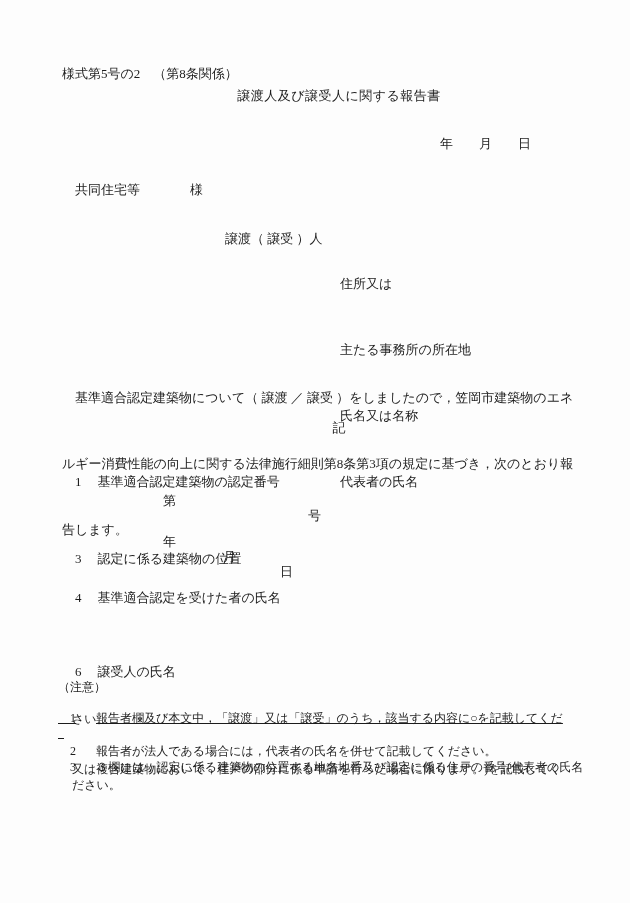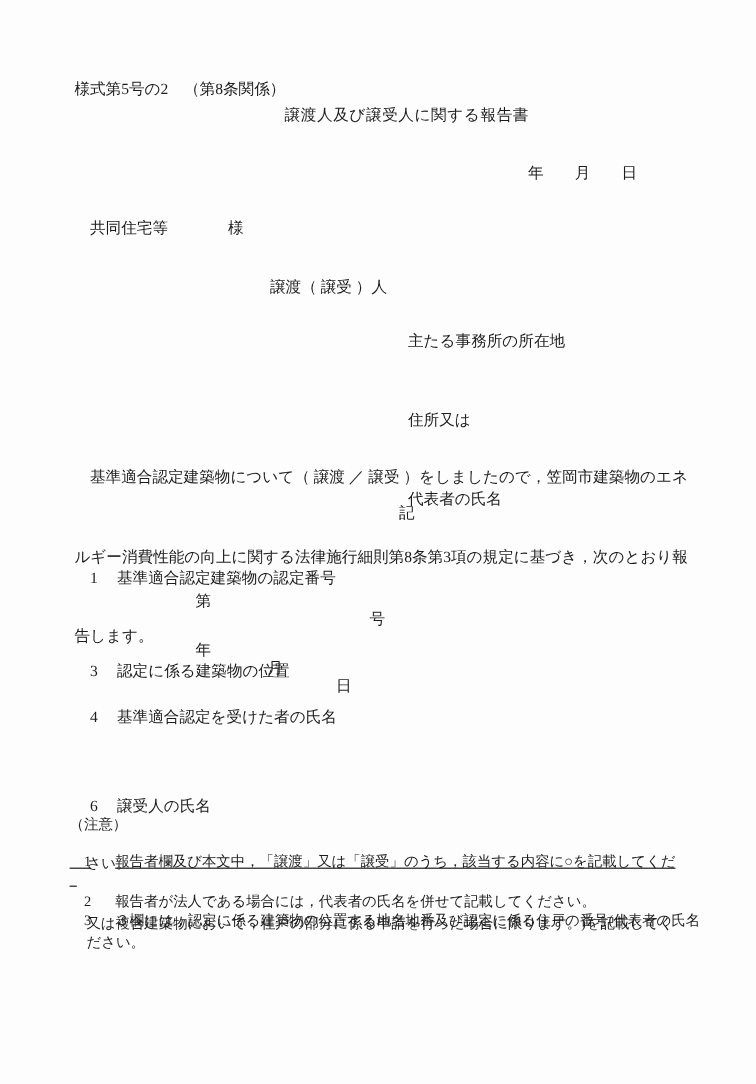--- a/index.html
+++ b/index.html
@@ -69,22 +69,23 @@
 
   <div class="line centered doc-title" style="top:88px;">譲渡人及び譲受人に関する報告書</div>
 
   <div class="line" style="left:440px; top:136px;">年　　月　　日</div>
 
   <div class="line" style="left:75px; top:182px;">共同住宅等</div>
   <div class="line" style="left:190px; top:182px;">様</div>
 
   <div class="reporter-label">譲渡（ 譲受 ）人</div>
   <div class="reporter-fields">
+    <div>住所又は</div>
     <div>主たる事務所の所在地</div>
-    <div>住所又は</div>
+    <div>氏名又は名称</div>
     <div>代表者の氏名</div>
   </div>
 
   <div class="body-par">
     <div>　基準適合認定建築物について（ 譲渡 ／ 譲受 ）をしましたので，笠岡市建築物のエネ</div>
     <div>ルギー消費性能の向上に関する法律施行細則第8条第3項の規定に基づき，次のとおり報</div>
     <div>告します。</div>
   </div>
 
   <div class="line centered" style="top:420px;">記</div>

